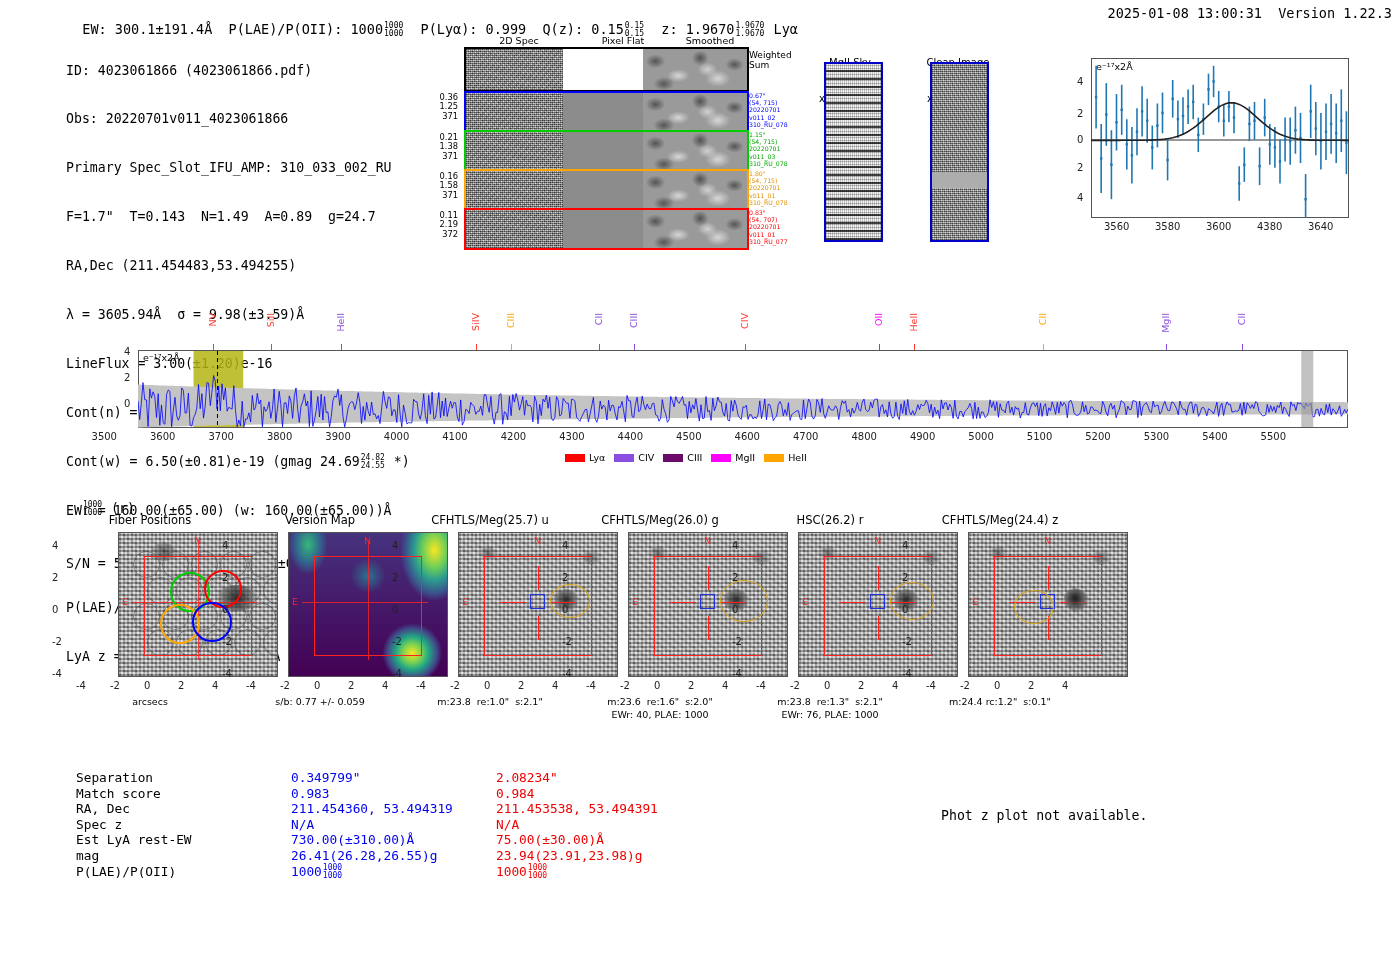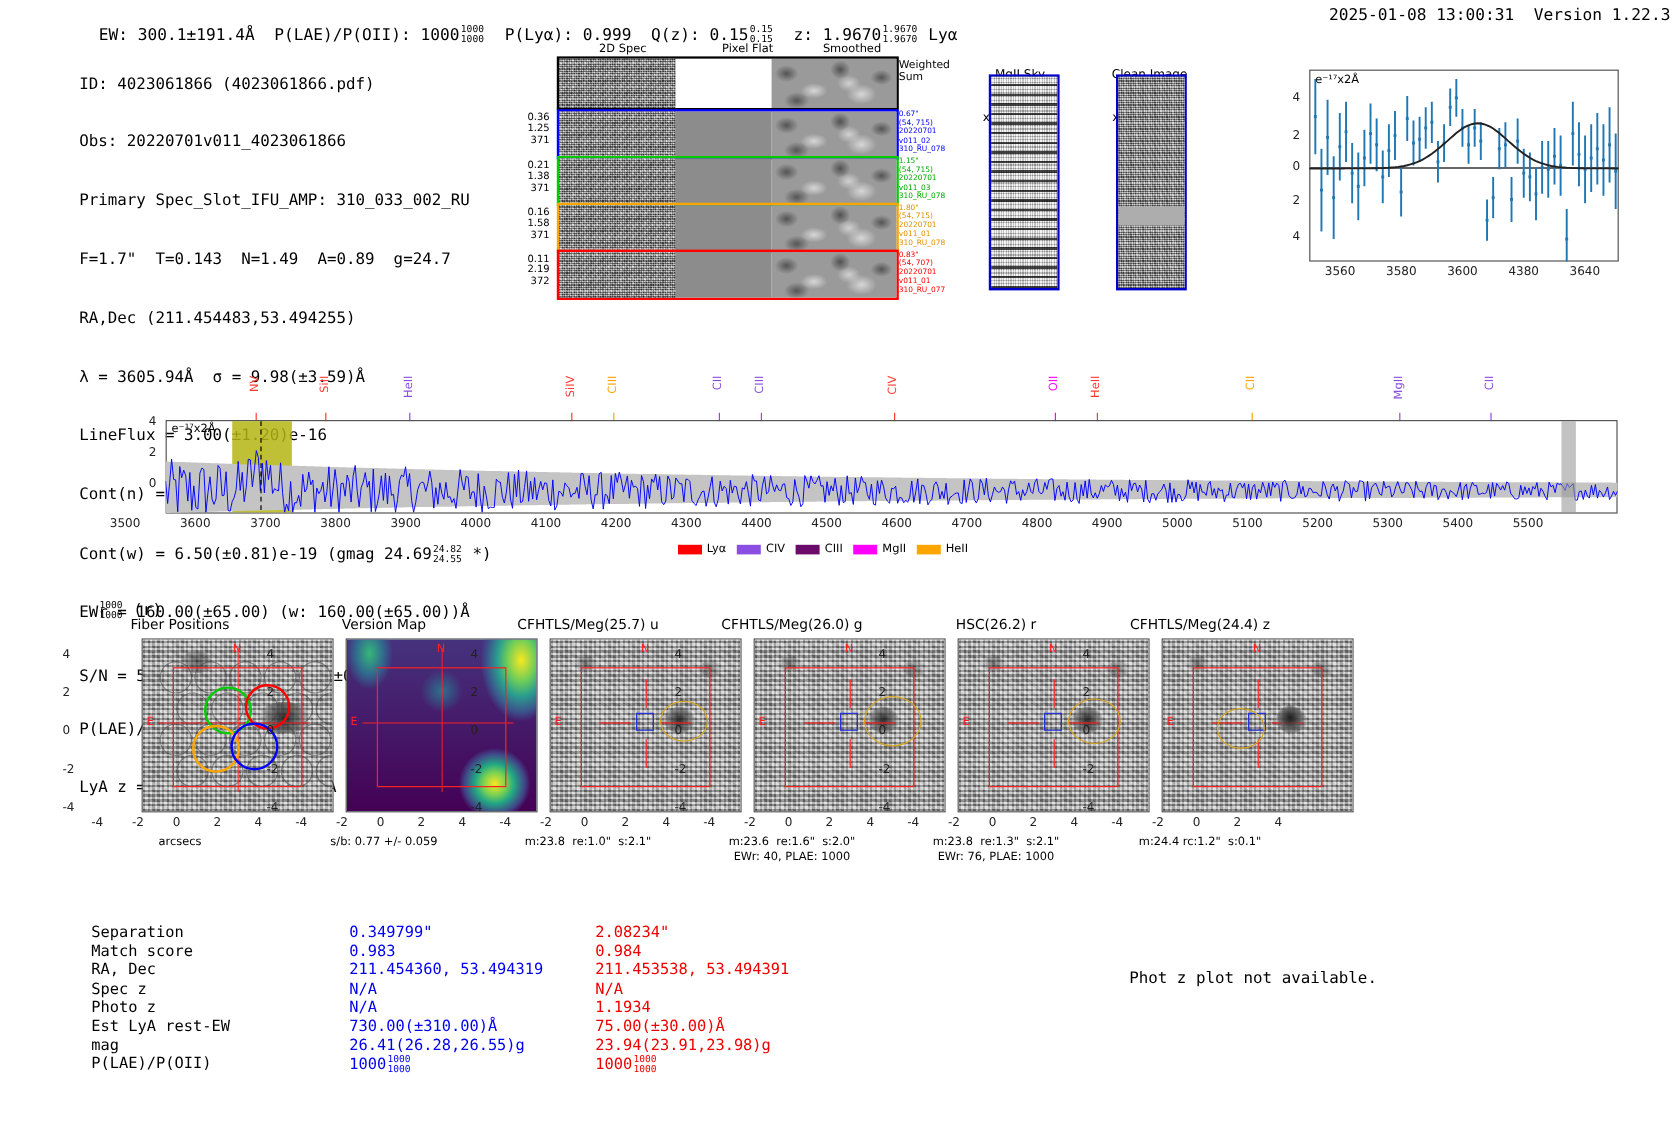--- a/index.html
+++ b/index.html
@@ -809,25 +809,20 @@
       <td class="col-label">RA, Dec</td>
       <td class="col-blue">211.454360, 53.494319</td>
       <td class="col-red">211.453538, 53.494391</td>
     </tr>
     <tr>
       <td class="col-label">Spec z</td>
       <td class="col-blue">N/A</td>
       <td class="col-red">N/A</td>
     </tr>
     <tr>
-      <td class="col-label">Photo z</td>
-      <td class="col-blue">N/A</td>
-      <td class="col-red">1.1934</td>
-    </tr>
-    <tr>
       <td class="col-label">Est LyA rest-EW</td>
       <td class="col-blue">730.00(±310.00)Å</td>
       <td class="col-red">75.00(±30.00)Å</td>
     </tr>
     <tr>
       <td class="col-label">mag</td>
       <td class="col-blue">26.41(26.28,26.55)g</td>
       <td class="col-red">23.94(23.91,23.98)g</td>
     </tr>
     <tr>

